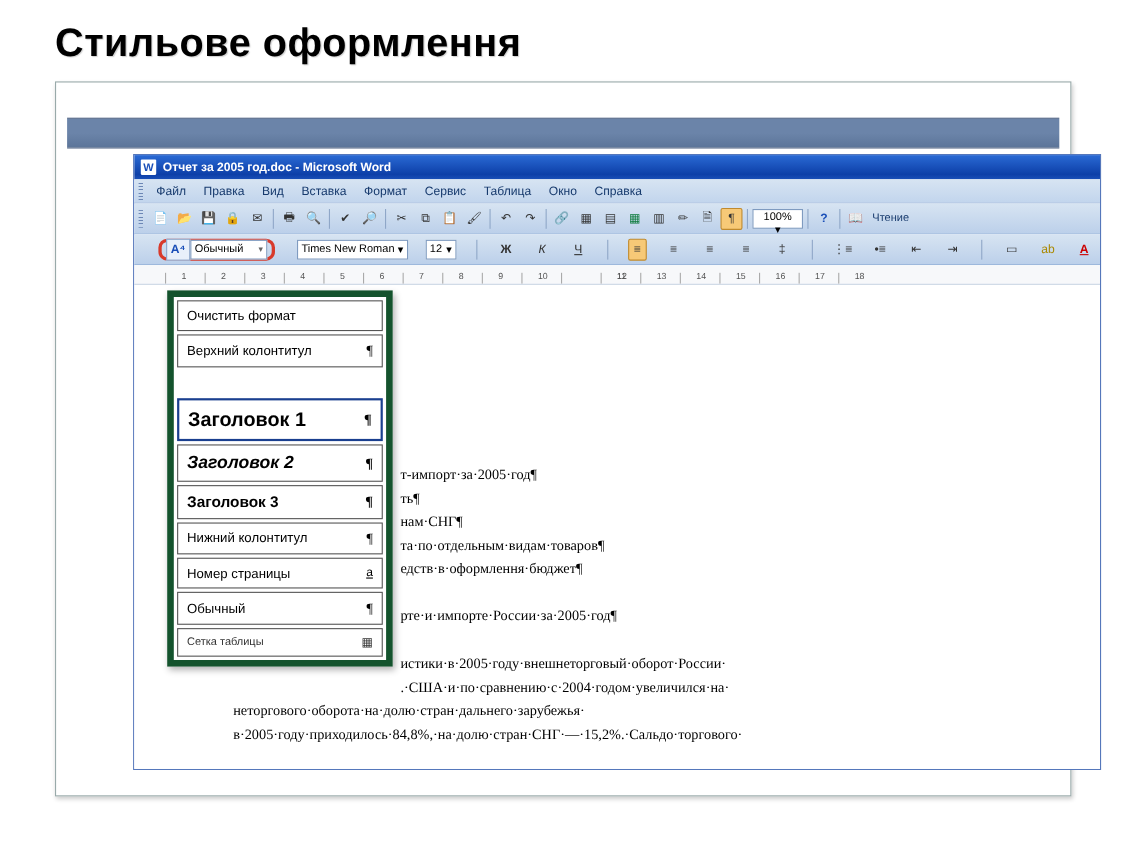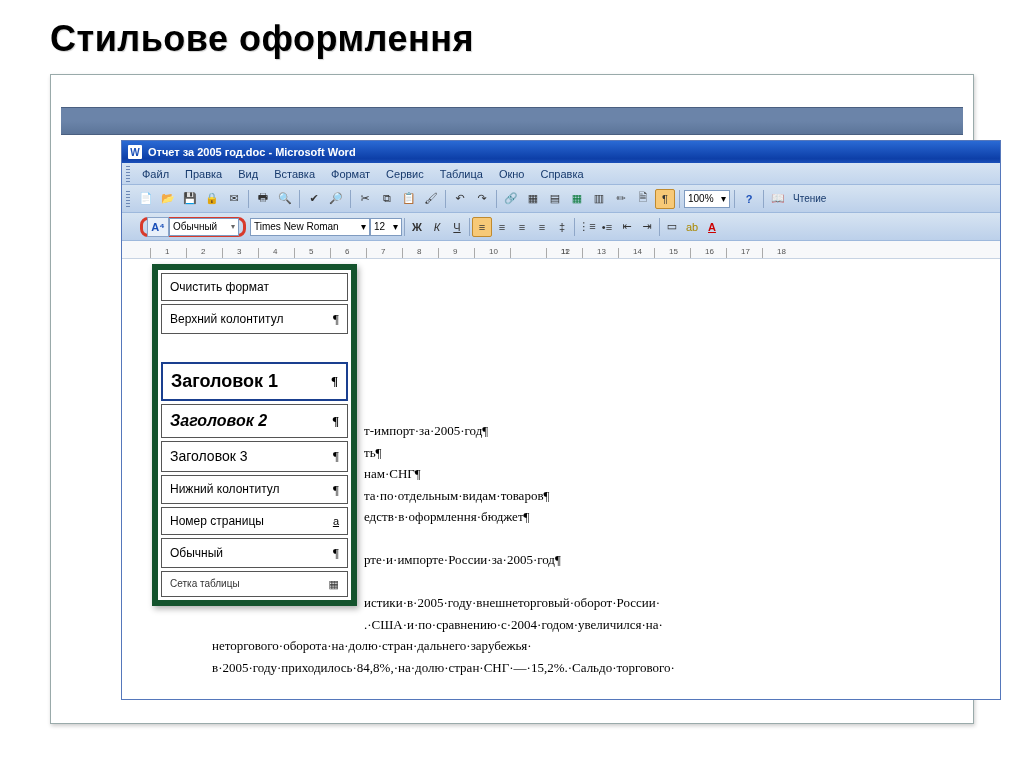--- a/index.html
+++ b/index.html
@@ -100,23 +100,23 @@
     font-size: 11px;
     color: #333;
     border-radius: 2px;
   }
   .sep { width: 1px; height: 18px; background: #8fa7c8; margin: 0 2px; }
   .toolbar2 {
     background: linear-gradient(#d7e4f2, #bcd0ea);
     height: 28px;
     display: flex;
     align-items: center;
-    padding: 0 18px;
+    padding: 0 6px;
     border-bottom: 1px solid #9db8dc;
-    gap: 0;
+    gap: 16px;
     position: relative;
   }
   .aa-btn {
     width: 22px; height: 20px;
     border: 1px solid #8aa4c9;
     background: #e8f0fa;
     display: flex; align-items:center; justify-content:center;
     font-size: 11px; font-weight: bold; color: #1a4fb8;
   }
   .style-box-wrap {
@@ -153,21 +153,21 @@
     font-size: 10px;
     padding: 1px 3px;
     display: flex; align-items:center; justify-content: space-between;
   }
   .zoom-box {
     width: 46px; height: 18px;
     border: 1px solid #7f9bc0;
     background: #fff;
     font-size: 10px;
     padding: 1px 3px;
-    display: flex; align-items:center; justify-content: space-between;
+    display: flex; align-items:center; justify-content: space-between; flex-direction: column;
   }
   .ruler {
     height: 18px;
     background: #f7f8fa;
     border-bottom: 1px solid #c7d3e3;
     display: flex;
     align-items: flex-end;
     font-size: 8px;
     color: #555;
     padding-left: 28px;
@@ -211,21 +211,21 @@
     font-size: 12px;
     color: #000;
     min-height: 22px;
   }
   .style-dropdown .row.selected {
     border: 2px solid #1a3f8f;
   }
   .style-dropdown .row .pil { font-family: serif; font-size: 13px; }
   .style-dropdown .row.h1 { font-size: 18px; font-weight: bold; margin-top: 28px; }
   .style-dropdown .row.h2 { font-size: 16px; font-weight: bold; font-style: italic; }
-  .style-dropdown .row.h3 { font-size: 14px; font-weight: normal; gap: 44px; }
+  .style-dropdown .row.h3 { font-size: 14px; font-weight: bold; gap: 44px; }
   .style-dropdown .more,
   .style-dropdown .grid {
     font-size: 10px;
     padding: 4px 8px;
     color: #333;
   }
   .style-dropdown .grid {
     border: 1px solid #555;
     margin: 3px;
     display: flex;

